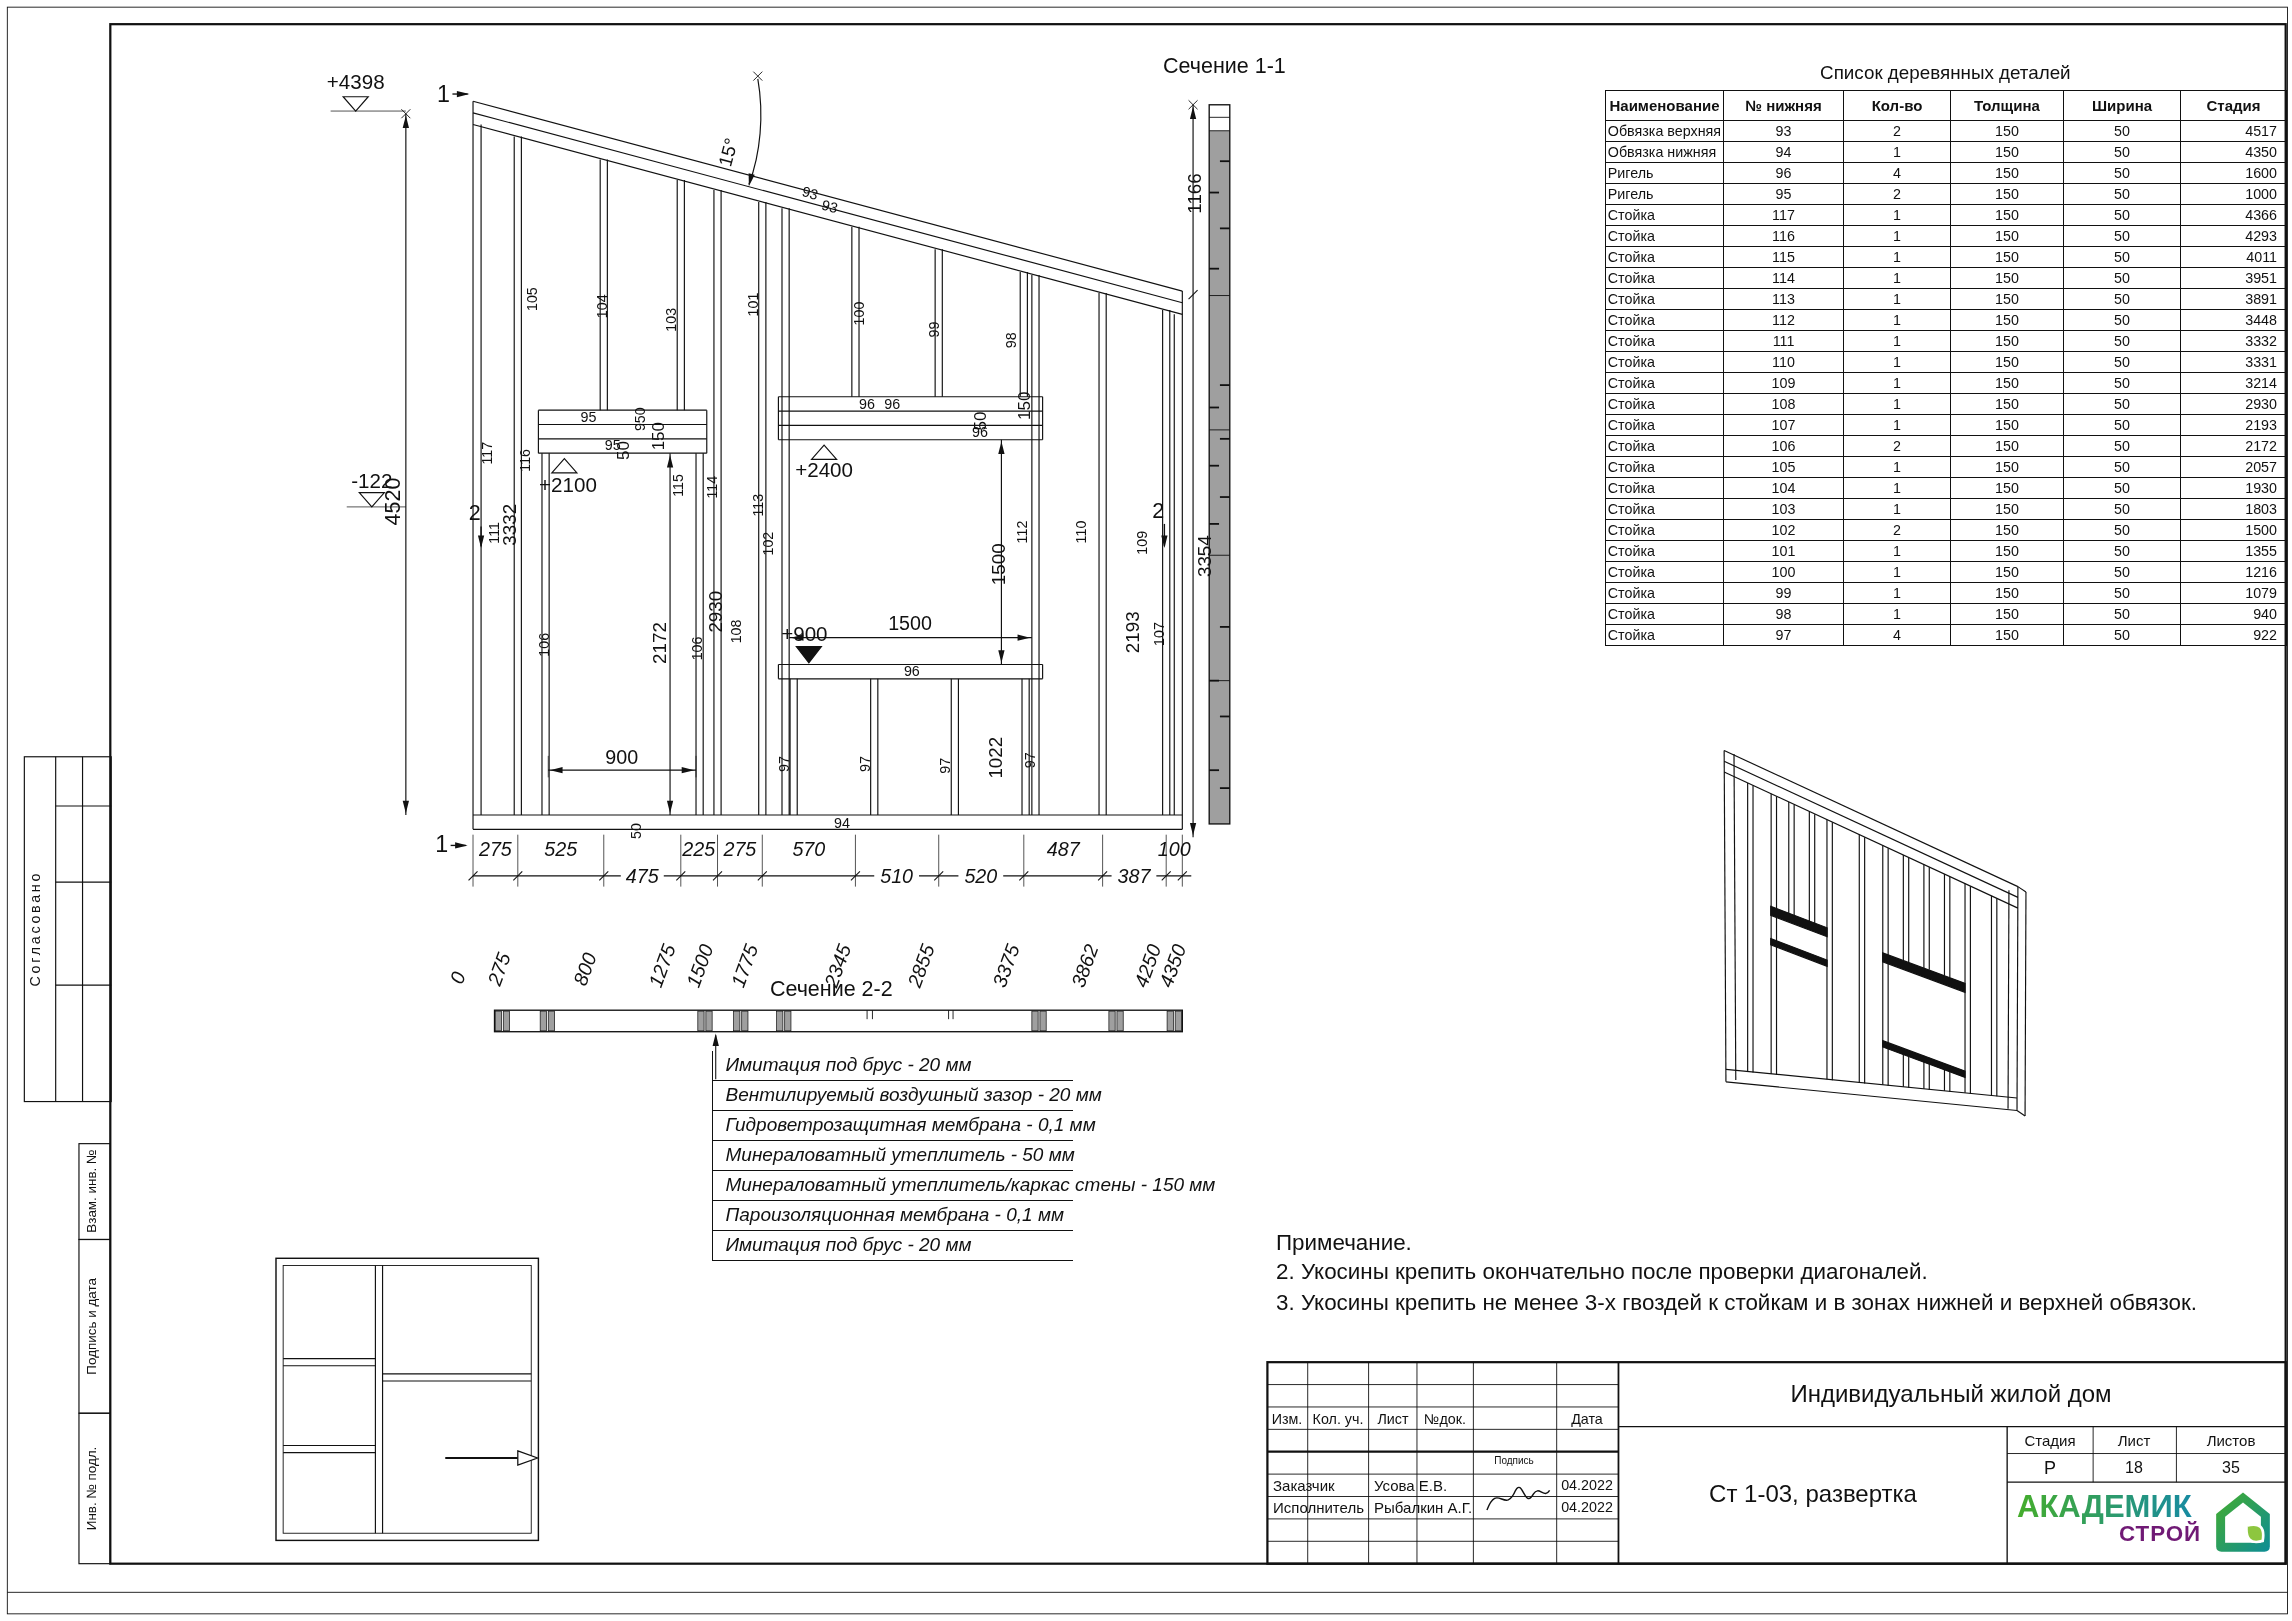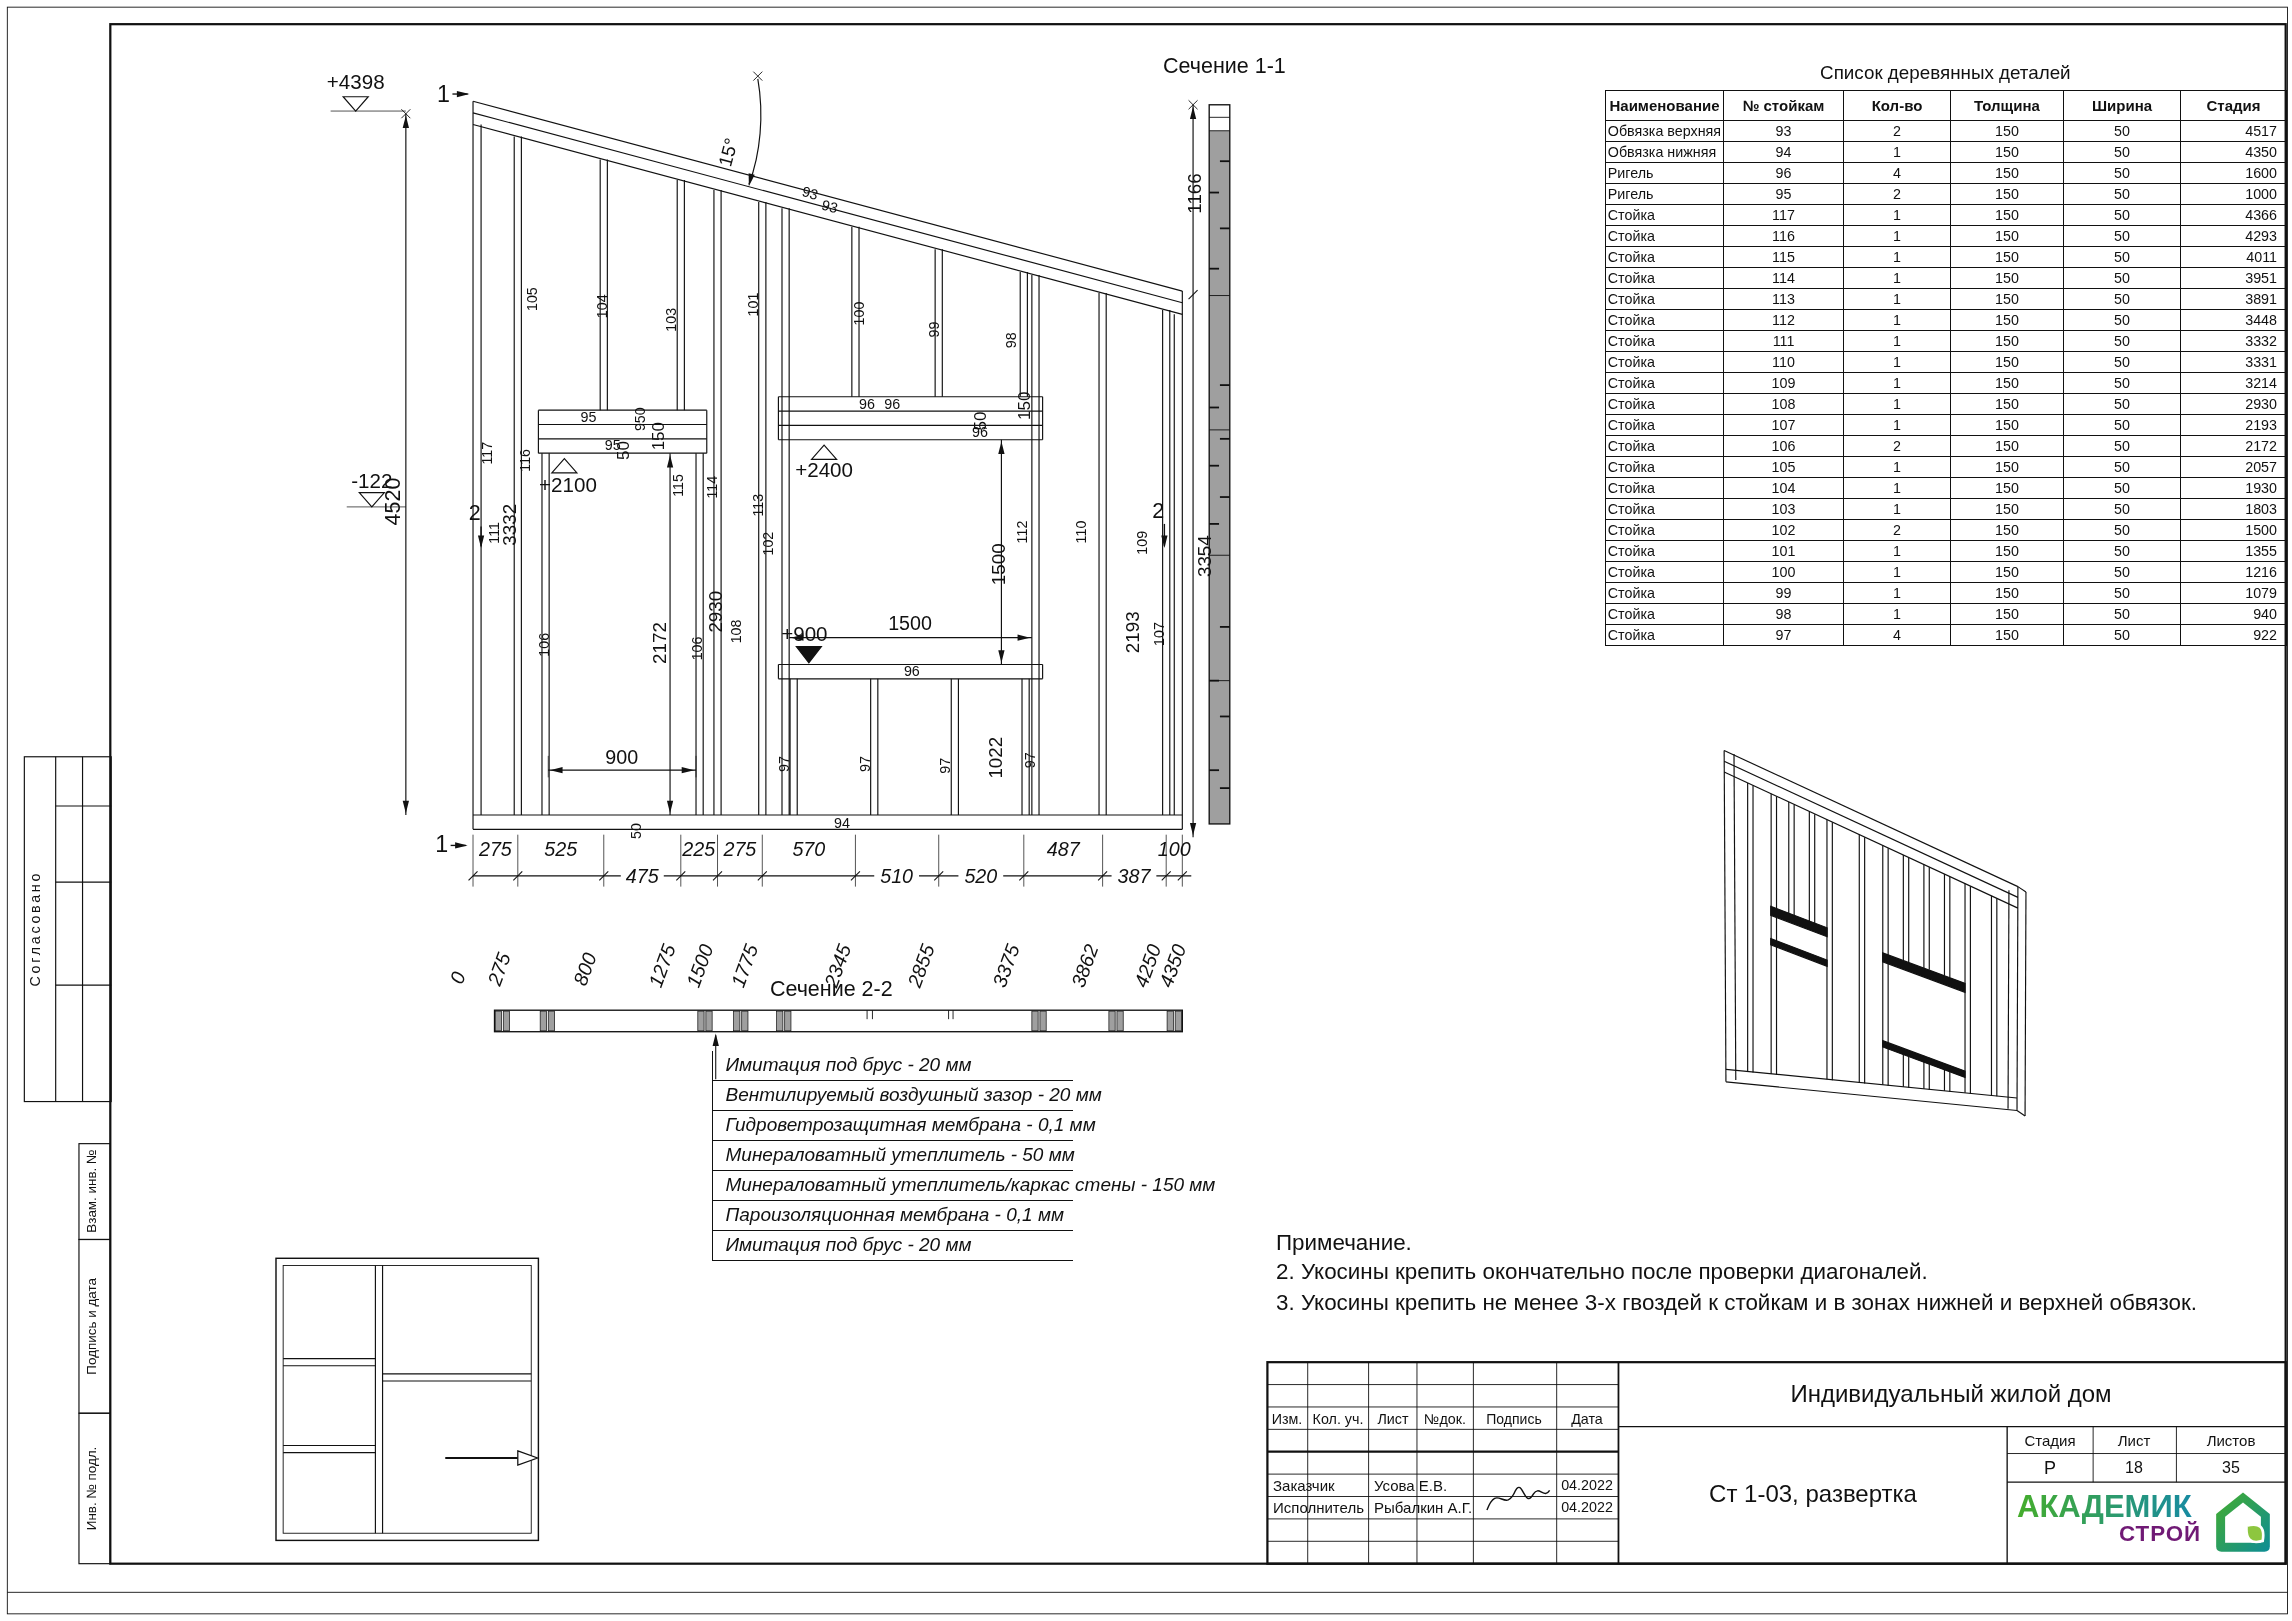--- a/index.html
+++ b/index.html
@@ -408,21 +408,21 @@
         <col style="width:118px">
         <col style="width:120px">
         <col style="width:107px">
         <col style="width:113px">
         <col style="width:117px">
         <col style="width:106px">
       </colgroup>
     <thead>
         <tr id="pt-head">
           <th>Наименование</th>
-          <th>№ стойкам</th>
+          <th>№ нижняя</th>
           <th>Кол-во</th>
           <th>Толщина</th>
           <th>Ширина</th>
           <th>Стадия</th>
         </tr>
       </thead>
     <tbody id="pt-body">
         <tr>
           <td class="c0">Обвязка верхняя</td>
           <td class="c1">93</td>
@@ -640,21 +640,21 @@
     <div class="ntitle">Примечание.</div>
     <div class="nline">2. Укосины крепить окончательно после проверки диагоналей.</div>
     <div class="nline">3. Укосины крепить не менее 3-х гвоздей к стойкам и в зонах нижней и верхней обвязок.</div>
   </div>
 
   <div>
     <div class="tb" style="left:1287px;top:1419px;font-size:14.3px">Изм.</div>
     <div class="tb" style="left:1338px;top:1419px;font-size:14.3px">Кол. уч.</div>
     <div class="tb" style="left:1393px;top:1419px;font-size:14.3px">Лист</div>
     <div class="tb" style="left:1445px;top:1419px;font-size:14.3px">№док.</div>
-    <div class="tb" style="left:1514px;top:1419px;font-size:14px">Подпись</div>
+    <div class="tb" style="left:1514px;top:1460px;font-size:10px">Подпись</div>
     <div class="tb" style="left:1587px;top:1419px;font-size:14.3px">Дата</div>
 
     <div class="tbl" style="left:1273px;top:1485px;font-size:15px">Заказчик</div>
     <div class="tbl" style="left:1374px;top:1485px;font-size:15px">Усова Е.В.</div>
     <div class="tb" style="left:1587px;top:1485px;font-size:14.3px">04.2022</div>
     <div class="tbl" style="left:1273px;top:1507px;font-size:15px">Исполнитель</div>
     <div class="tbl" style="left:1374px;top:1507px;font-size:15px">Рыбалкин А.Г.</div>
     <div class="tb" style="left:1587px;top:1507px;font-size:14.3px">04.2022</div>
 
     <div class="tb" style="left:1951px;top:1394px;font-size:24px">Индивидуальный жилой дом</div>

